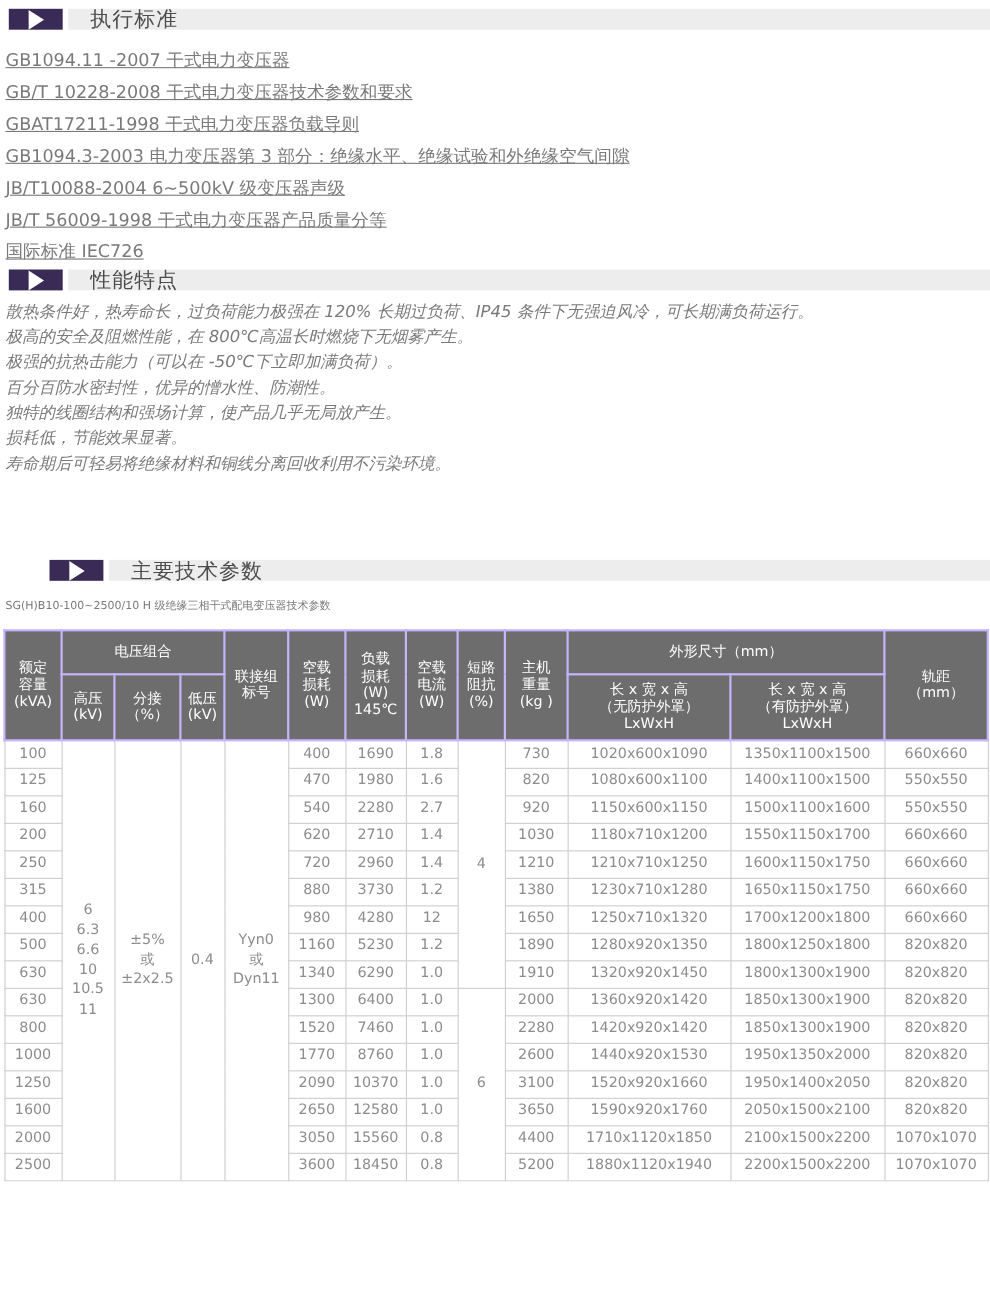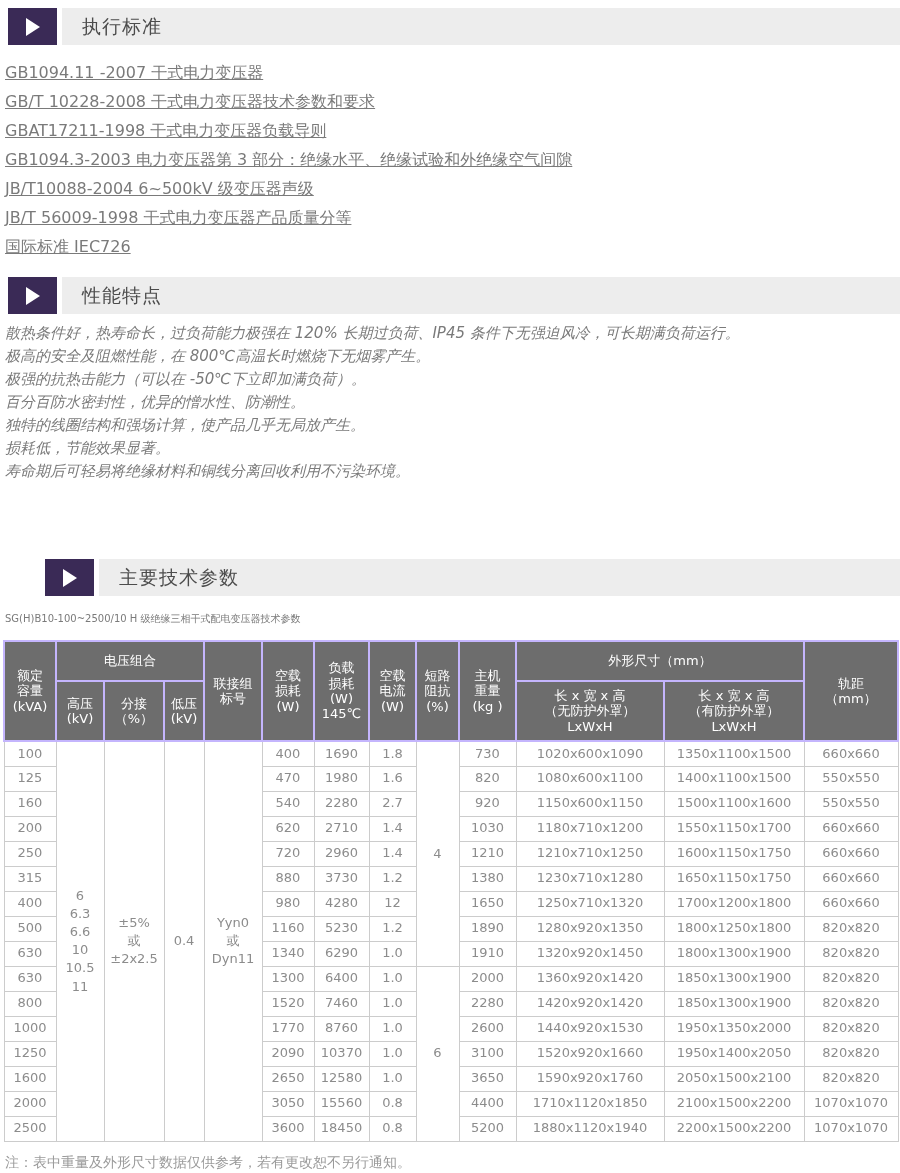--- a/index.html
+++ b/index.html
@@ -5,37 +5,37 @@
   * { box-sizing: border-box; }
   html, body { margin: 0; padding: 0; background: #fff; }
   body {
     width: 900px;
     font-family: "DejaVu Sans", "Liberation Sans", sans-serif;
     -webkit-font-smoothing: antialiased;
   }
   .page { width: 900px; padding-top: 8px; }
 
   
-  .section-header { display: flex; align-items: stretch; height: 37px; margin-left: 8px; }
+  .section-header { display: flex; align-items: stretch; height: 19px; margin-left: 8px; }
   .play-box {
     flex: 0 0 49px; width: 49px; background: #3a2a56;
     display: flex; align-items: center; justify-content: center;
   }
   .tri {
     width: 0; height: 0;
     border-top: 9px solid transparent; border-bottom: 9px solid transparent;
     border-left: 14px solid #fff;
   }
   .bar {
     flex: 1; background: #ededed; margin-left: 5px;
     display: flex; align-items: center; padding-left: 20px;
   }
   .section-title { font-size: 19px; color: #4c4c4c; letter-spacing: 1px; }
 
-  .sec2 { margin-top: 16px; }
+  .sec2 { margin-top: 2px; }
   .sec3 { margin-top: 76px; margin-left: 45px; }
 
   
   .standards { margin: 13px 0 0 5px; }
   .standards .line { font-size: 16px; color: #7a7a7a; line-height: 29px; text-decoration: underline; }
   .features { margin: 8px 0 0 5px; }
   .features .line { font-size: 15px; color: #7a7a7a; line-height: 23px; font-style: italic; }
 
   .subtitle { margin: 16px 0 0 5px; font-size: 10px; color: #7a7a7a; }
 
@@ -347,15 +347,14 @@
           <td>18450</td>
           <td>0.8</td>
           <td>5200</td>
           <td>1880x1120x1940</td>
           <td>2200x1500x2200</td>
           <td>1070x1070</td>
         </tr>
       </tbody>
   </table>
 
-  <div class="note">注：表中重量及外形尺寸数据仅供参考，若有更改恕不另行通知。</div>
 
 </div>
 
 </body></html>

